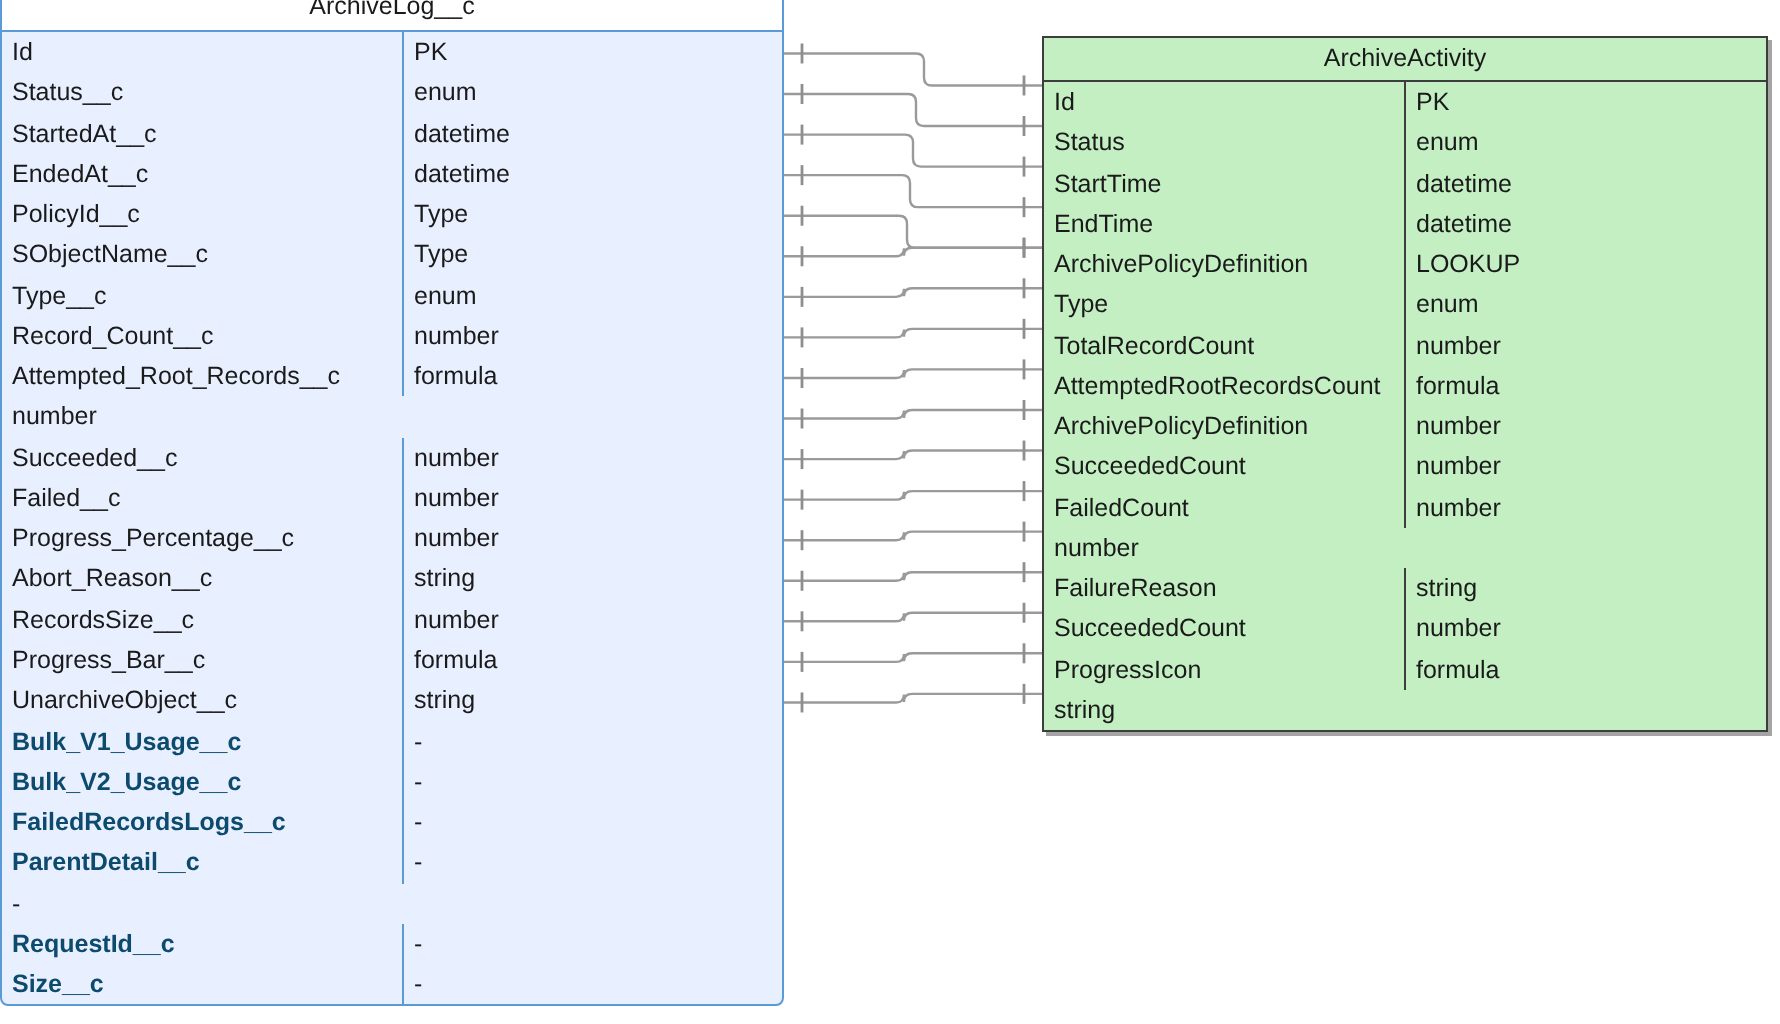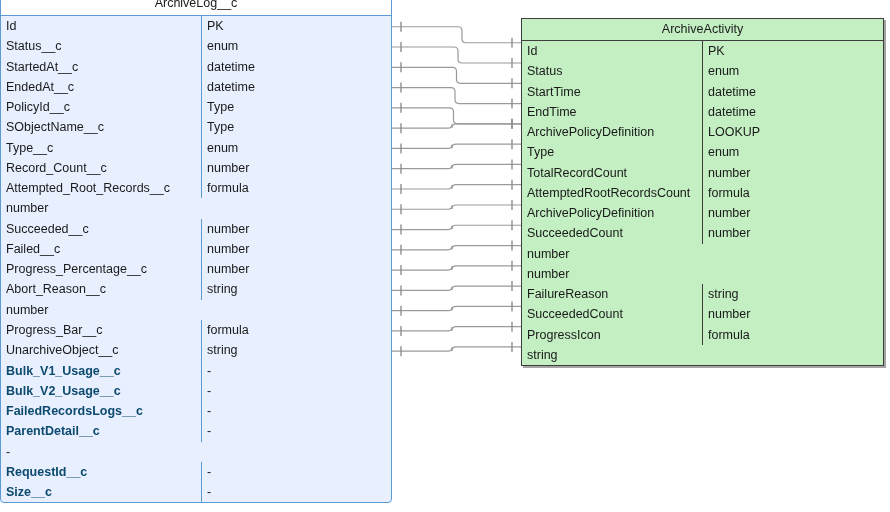--- a/index.html
+++ b/index.html
@@ -242,20 +242,21 @@
         </div>
         <div class="row">
           <div class="cell-name">Progress_Percentage__c</div>
           <div class="cell-type">number</div>
         </div>
         <div class="row">
           <div class="cell-name">Abort_Reason__c</div>
           <div class="cell-type">string</div>
         </div>
         <div class="row">
+          <div class="cell-name">RecordsSize__c</div>
           <div class="cell-type">number</div>
         </div>
         <div class="row">
           <div class="cell-name">Progress_Bar__c</div>
           <div class="cell-type">formula</div>
         </div>
         <div class="row">
           <div class="cell-name">UnarchiveObject__c</div>
           <div class="cell-type">string</div>
         </div>
@@ -326,20 +327,21 @@
         </div>
         <div class="row">
           <div class="cell-name">ArchivePolicyDefinition</div>
           <div class="cell-type">number</div>
         </div>
         <div class="row">
           <div class="cell-name">SucceededCount</div>
           <div class="cell-type">number</div>
         </div>
         <div class="row">
+          <div class="cell-name">FailedCount</div>
           <div class="cell-type">number</div>
         </div>
         <div class="row">
           <div class="cell-type">number</div>
         </div>
         <div class="row">
           <div class="cell-name">FailureReason</div>
           <div class="cell-type">string</div>
         </div>
         <div class="row">

